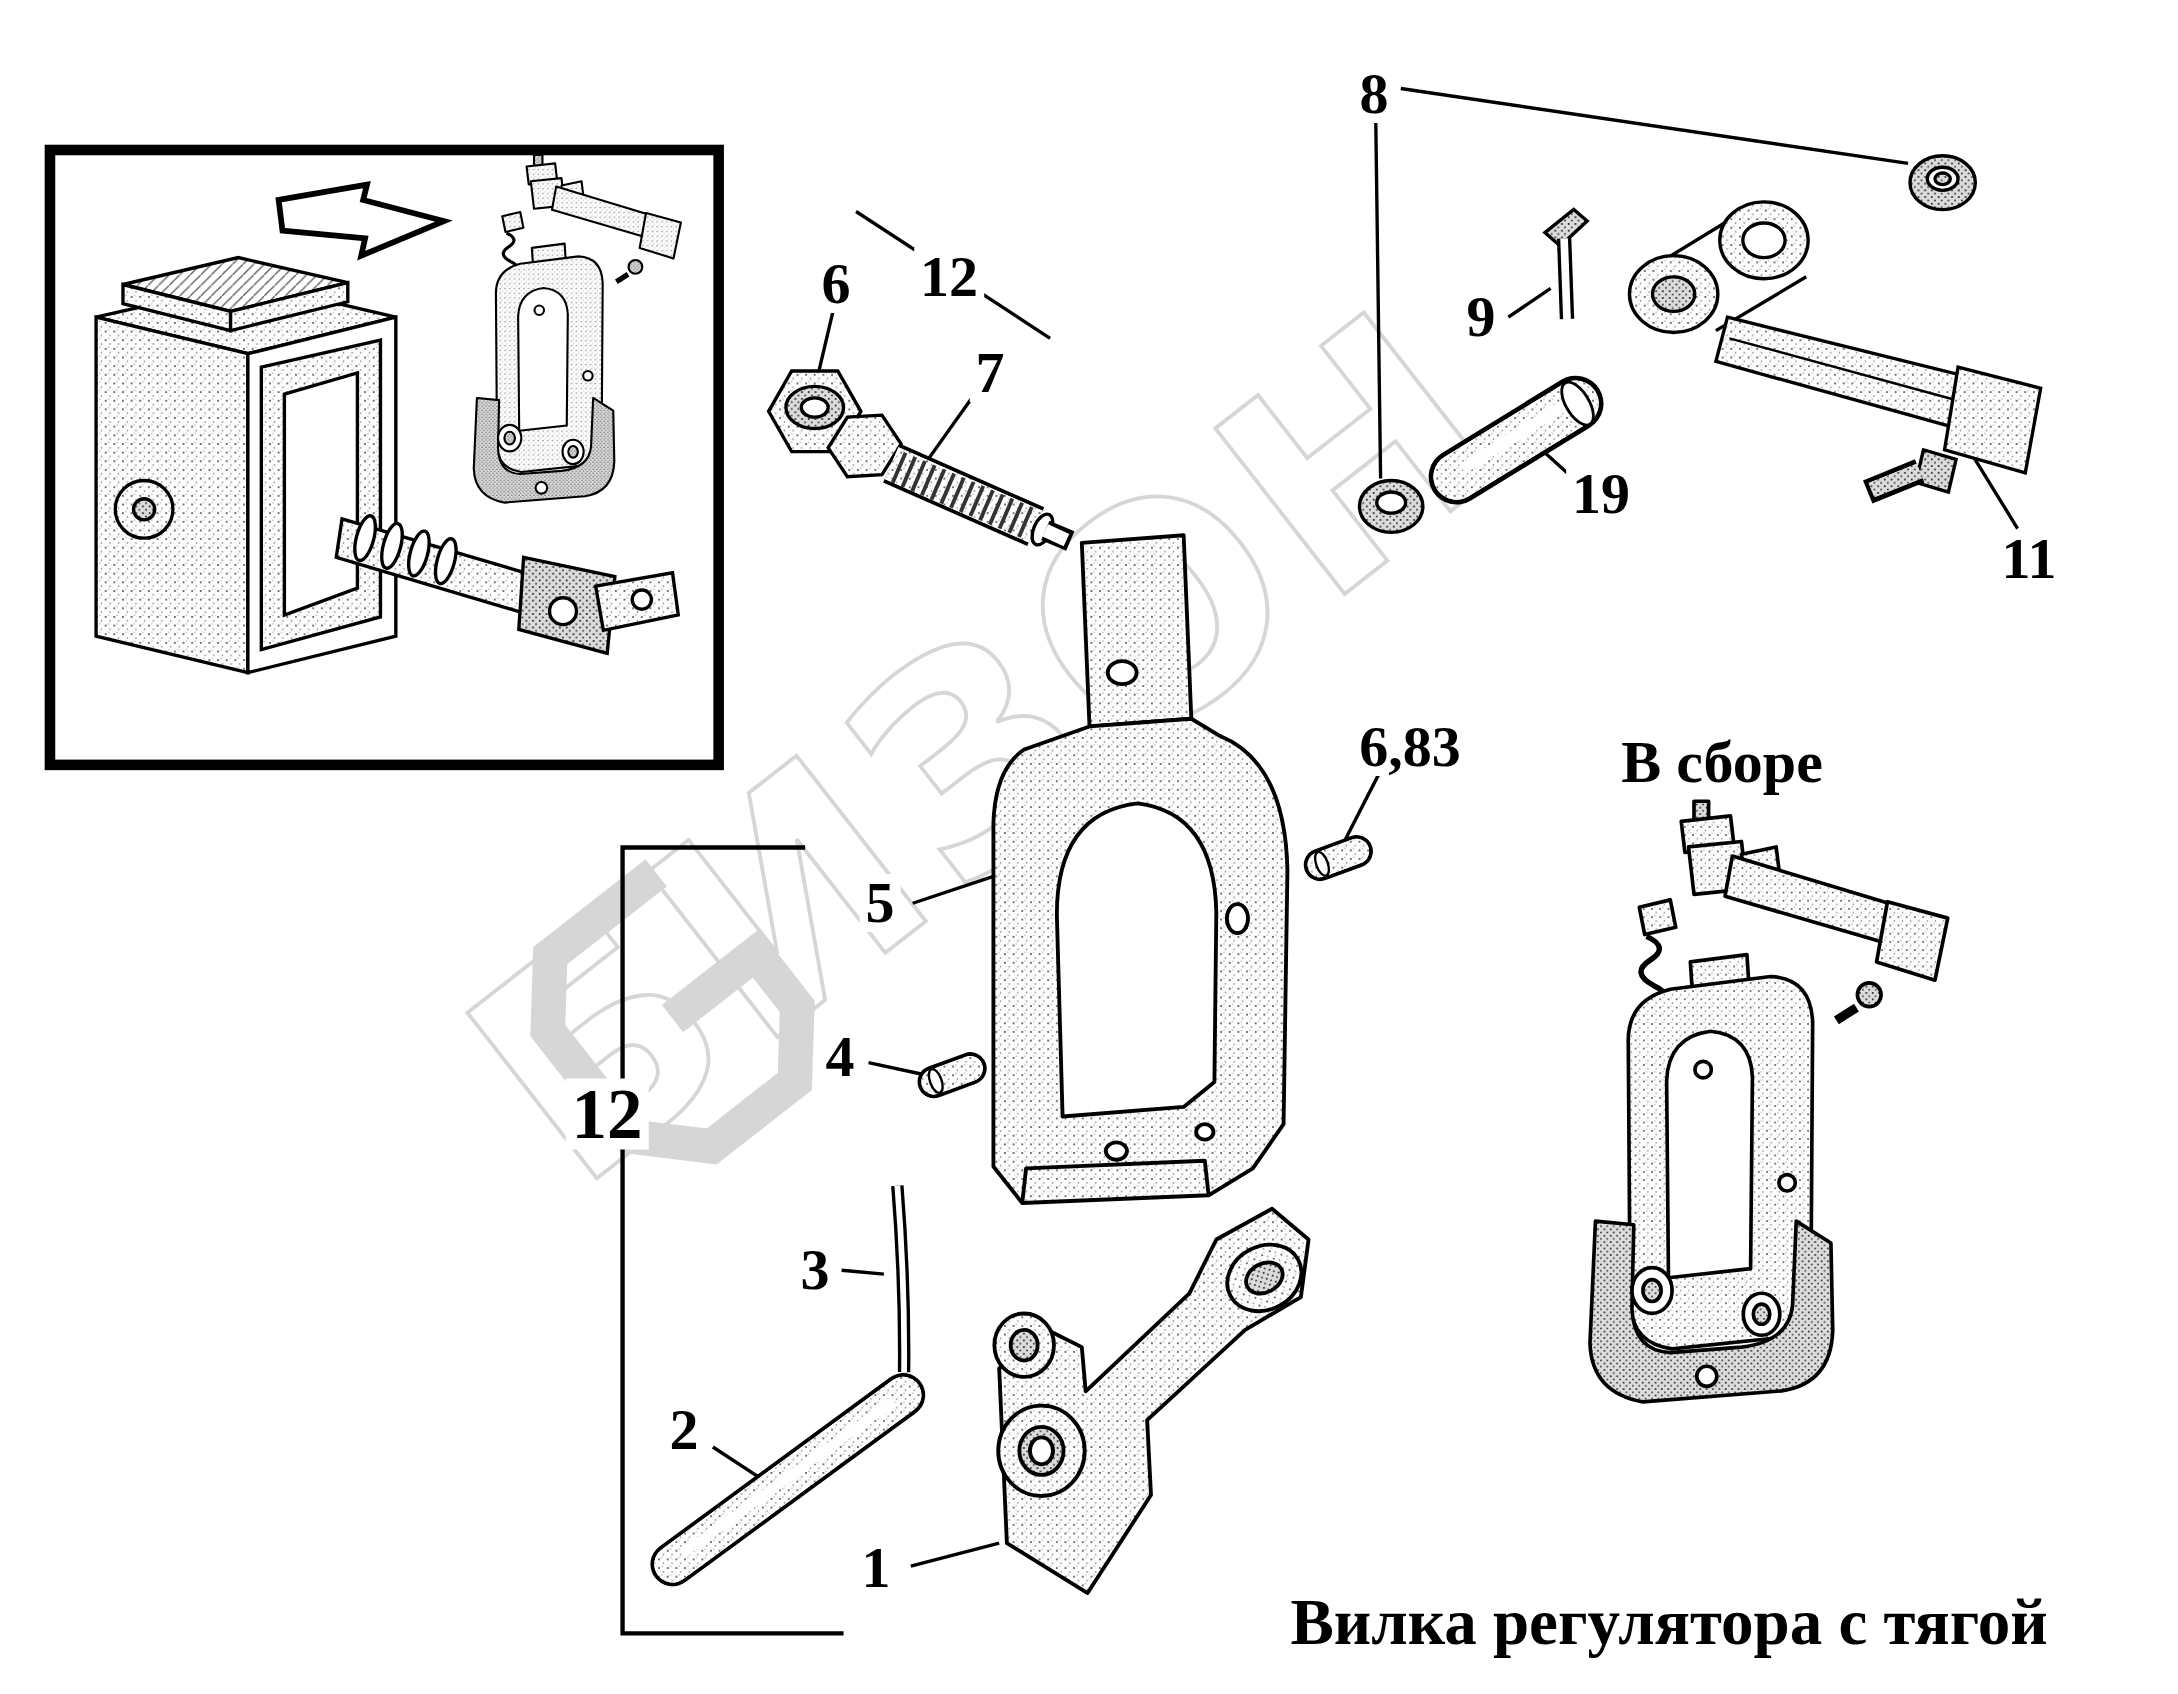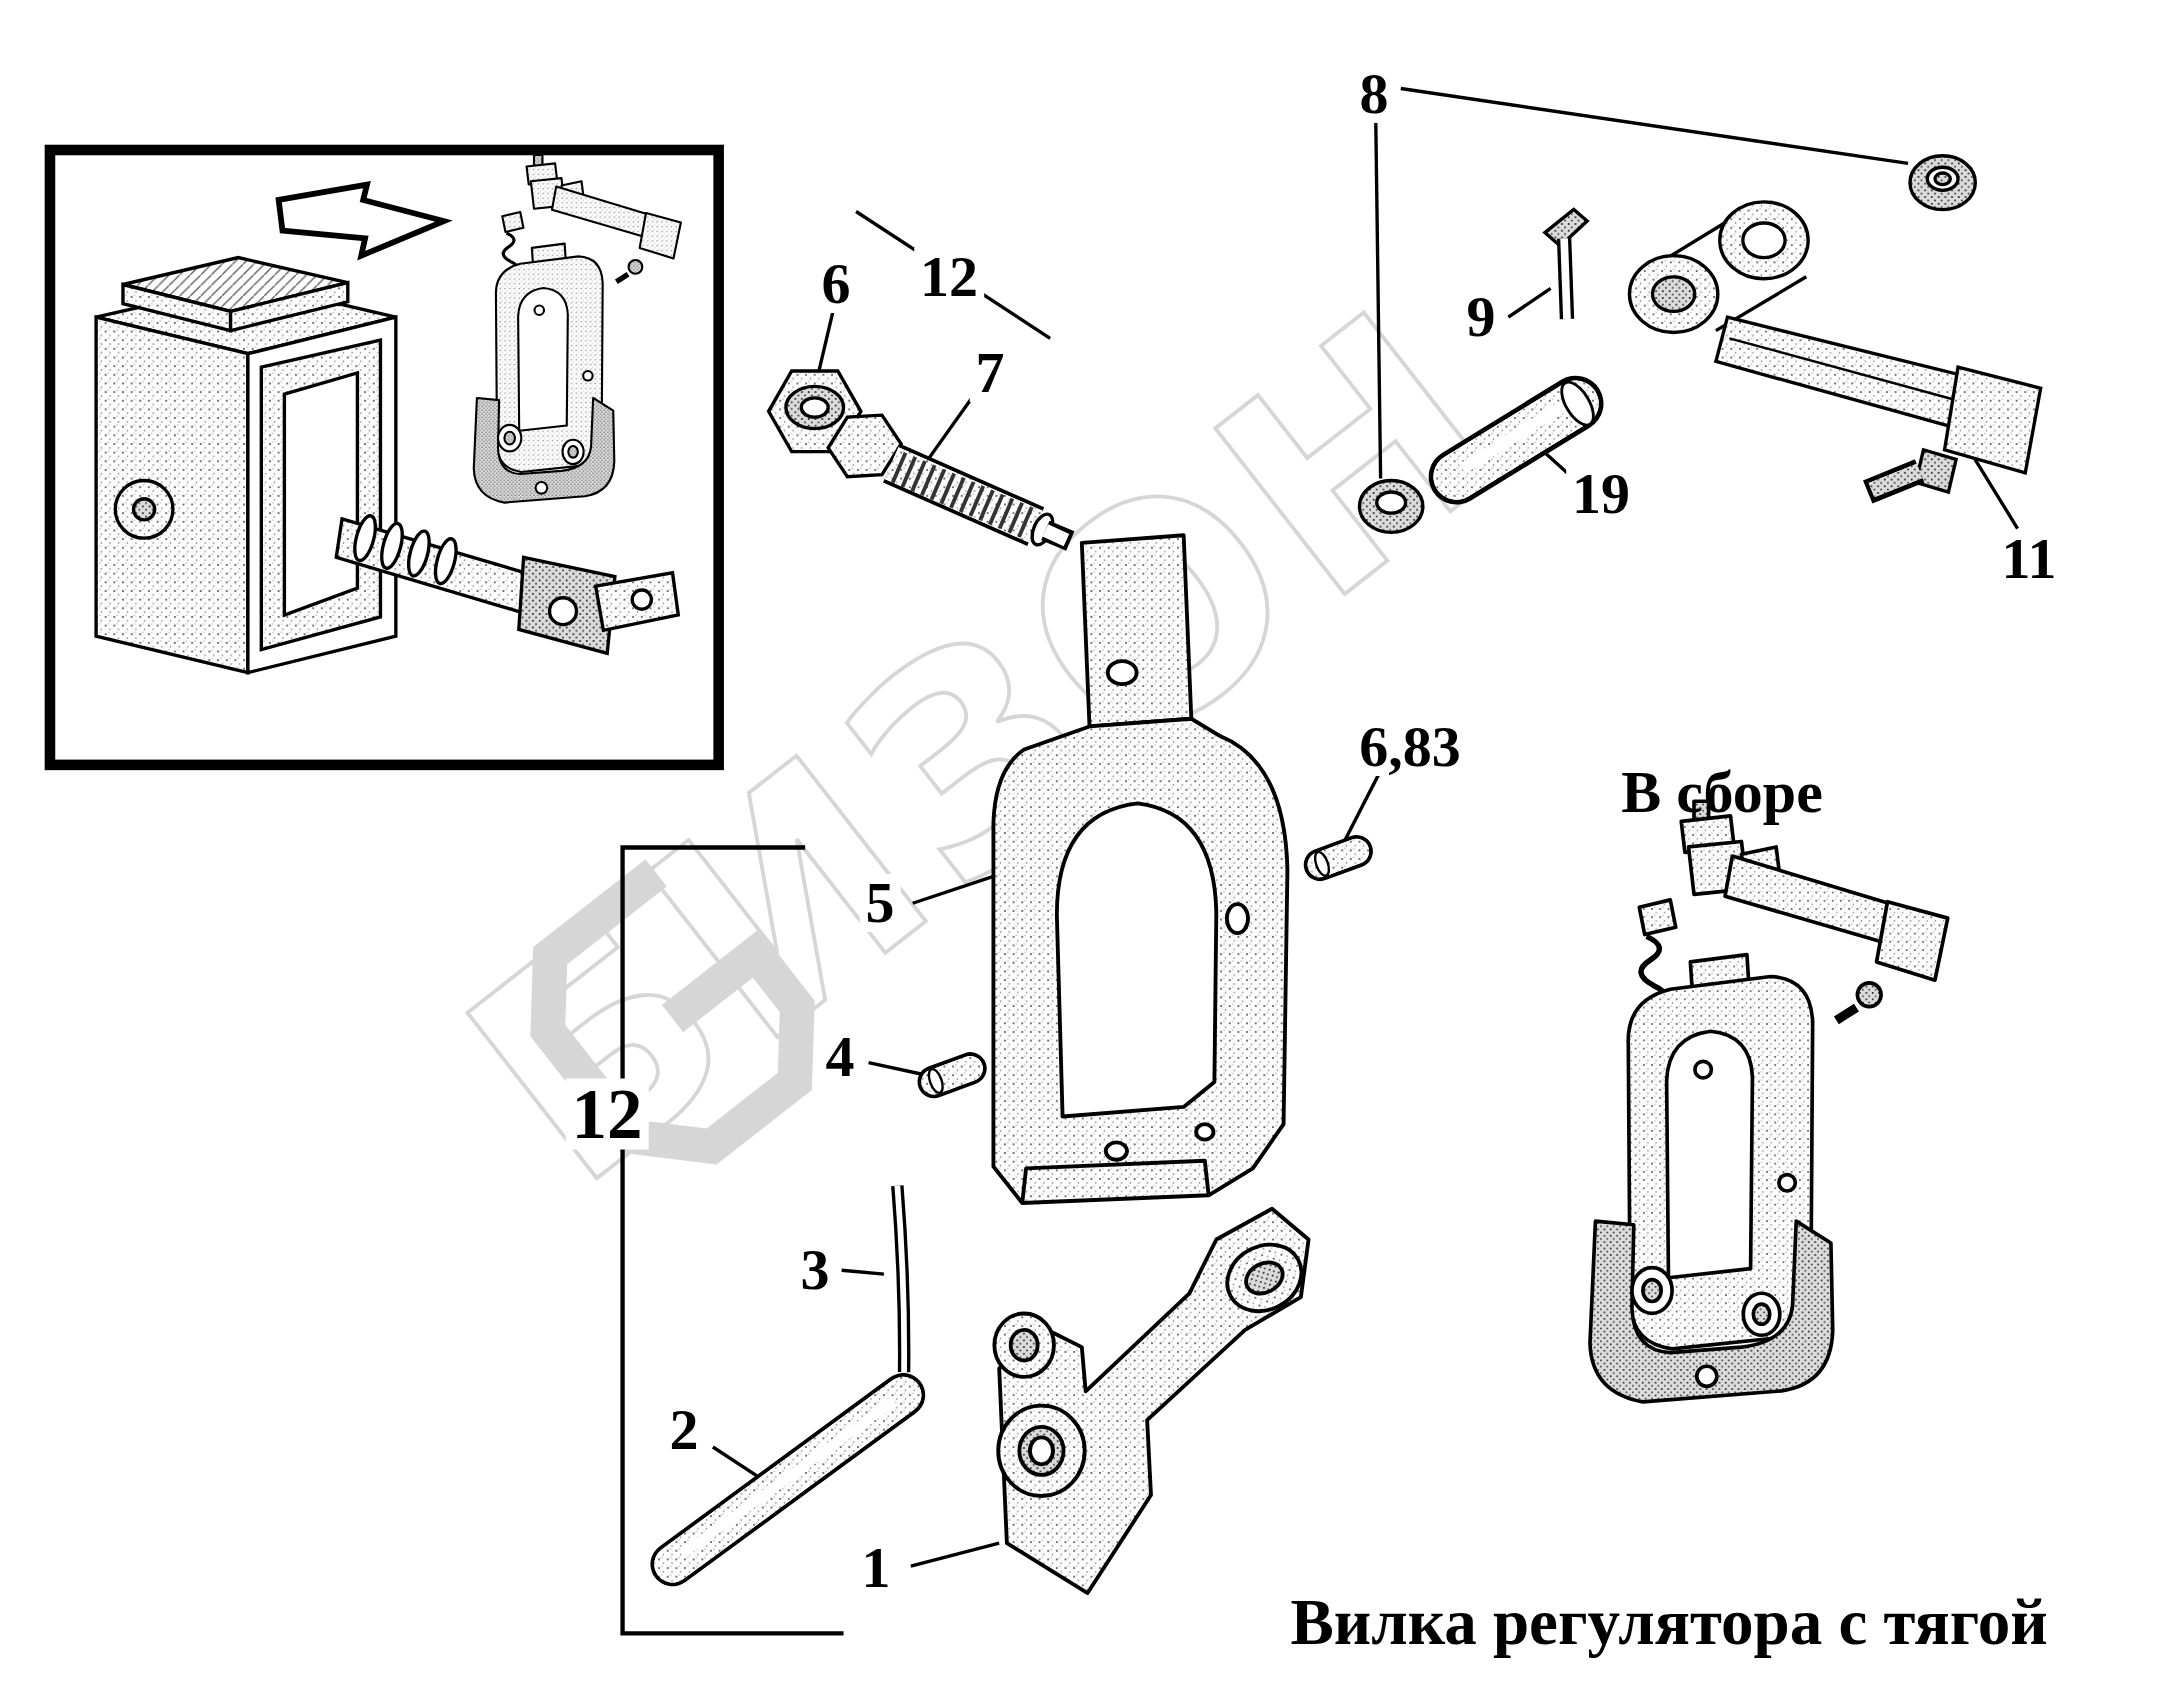--- a/index.html
+++ b/index.html
@@ -246,18 +246,18 @@
 <div class="callout" style="left:1601px;top:494px">19</div>
 <div class="callout" style="left:2029px;top:559px">11</div>
 <div class="callout" style="left:1410px;top:747px">6,83</div>
 <div class="callout" style="left:880px;top:903px">5</div>
 <div class="callout" style="left:840px;top:1057px">4</div>
 <div class="callout big" style="left:607px;top:1114px">12</div>
 <div class="callout" style="left:815px;top:1270px">3</div>
 <div class="callout" style="left:684px;top:1430px">2</div>
 <div class="callout" style="left:876px;top:1568px">1</div>
 
-<div class="caption" style="left:1722px;top:792px">В сборе</div>
+<div class="caption" style="left:1722px;top:762px">В сборе</div>
 
 <div class="fig-title" style="left:1669px;top:1622px">Вилка регулятора с тягой</div>
 
 </div>
 
 
 </body></html>

